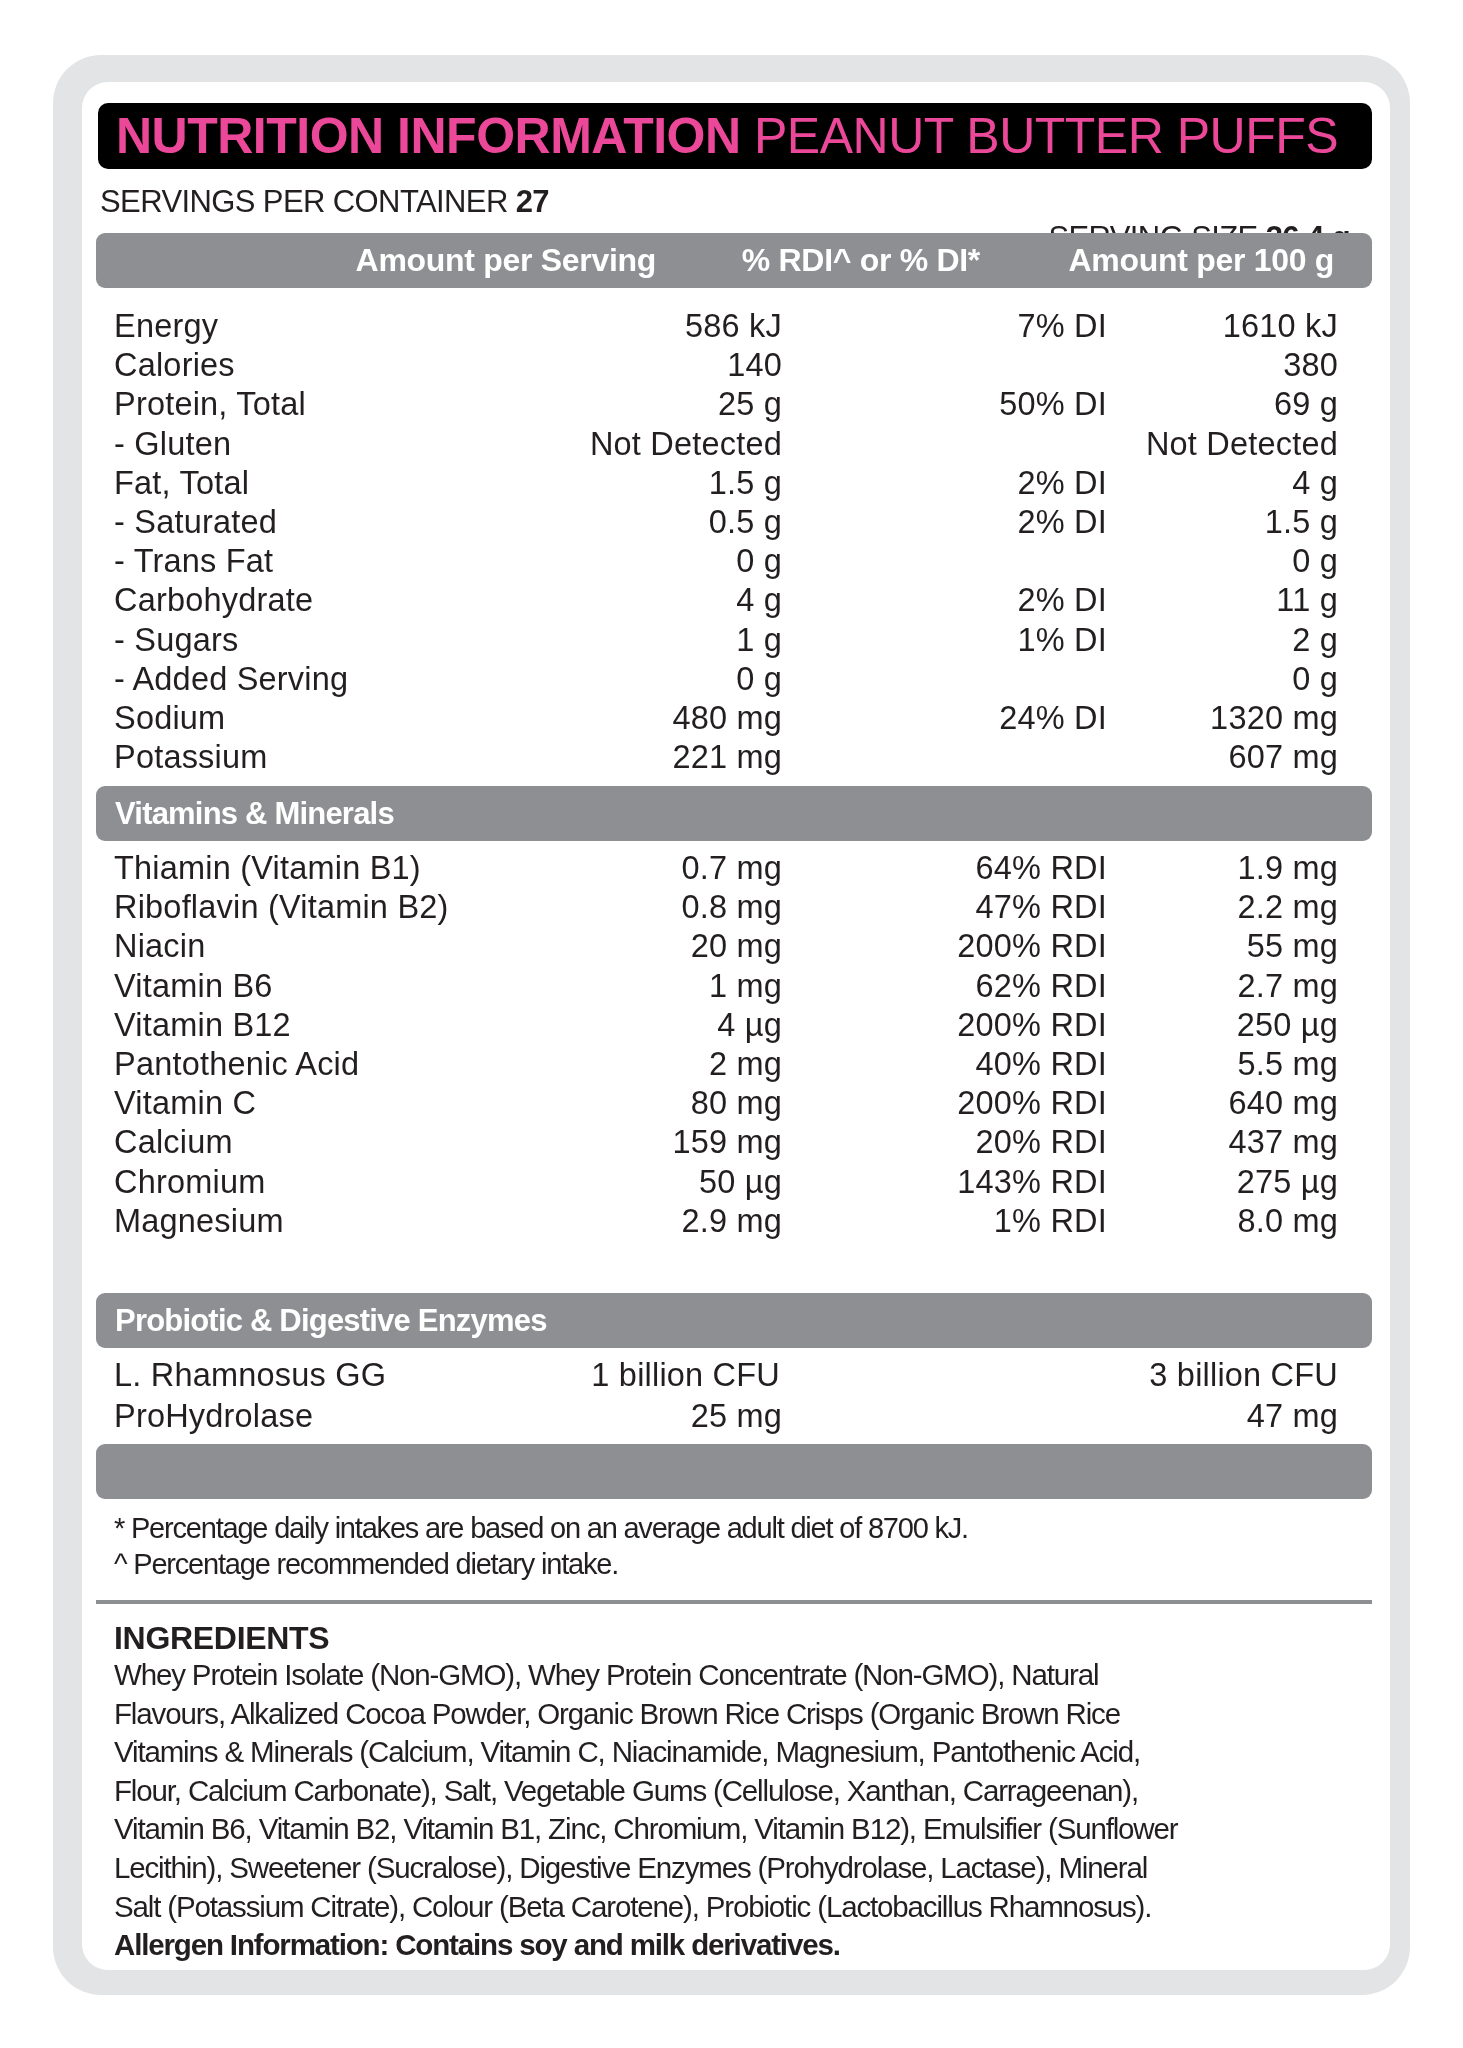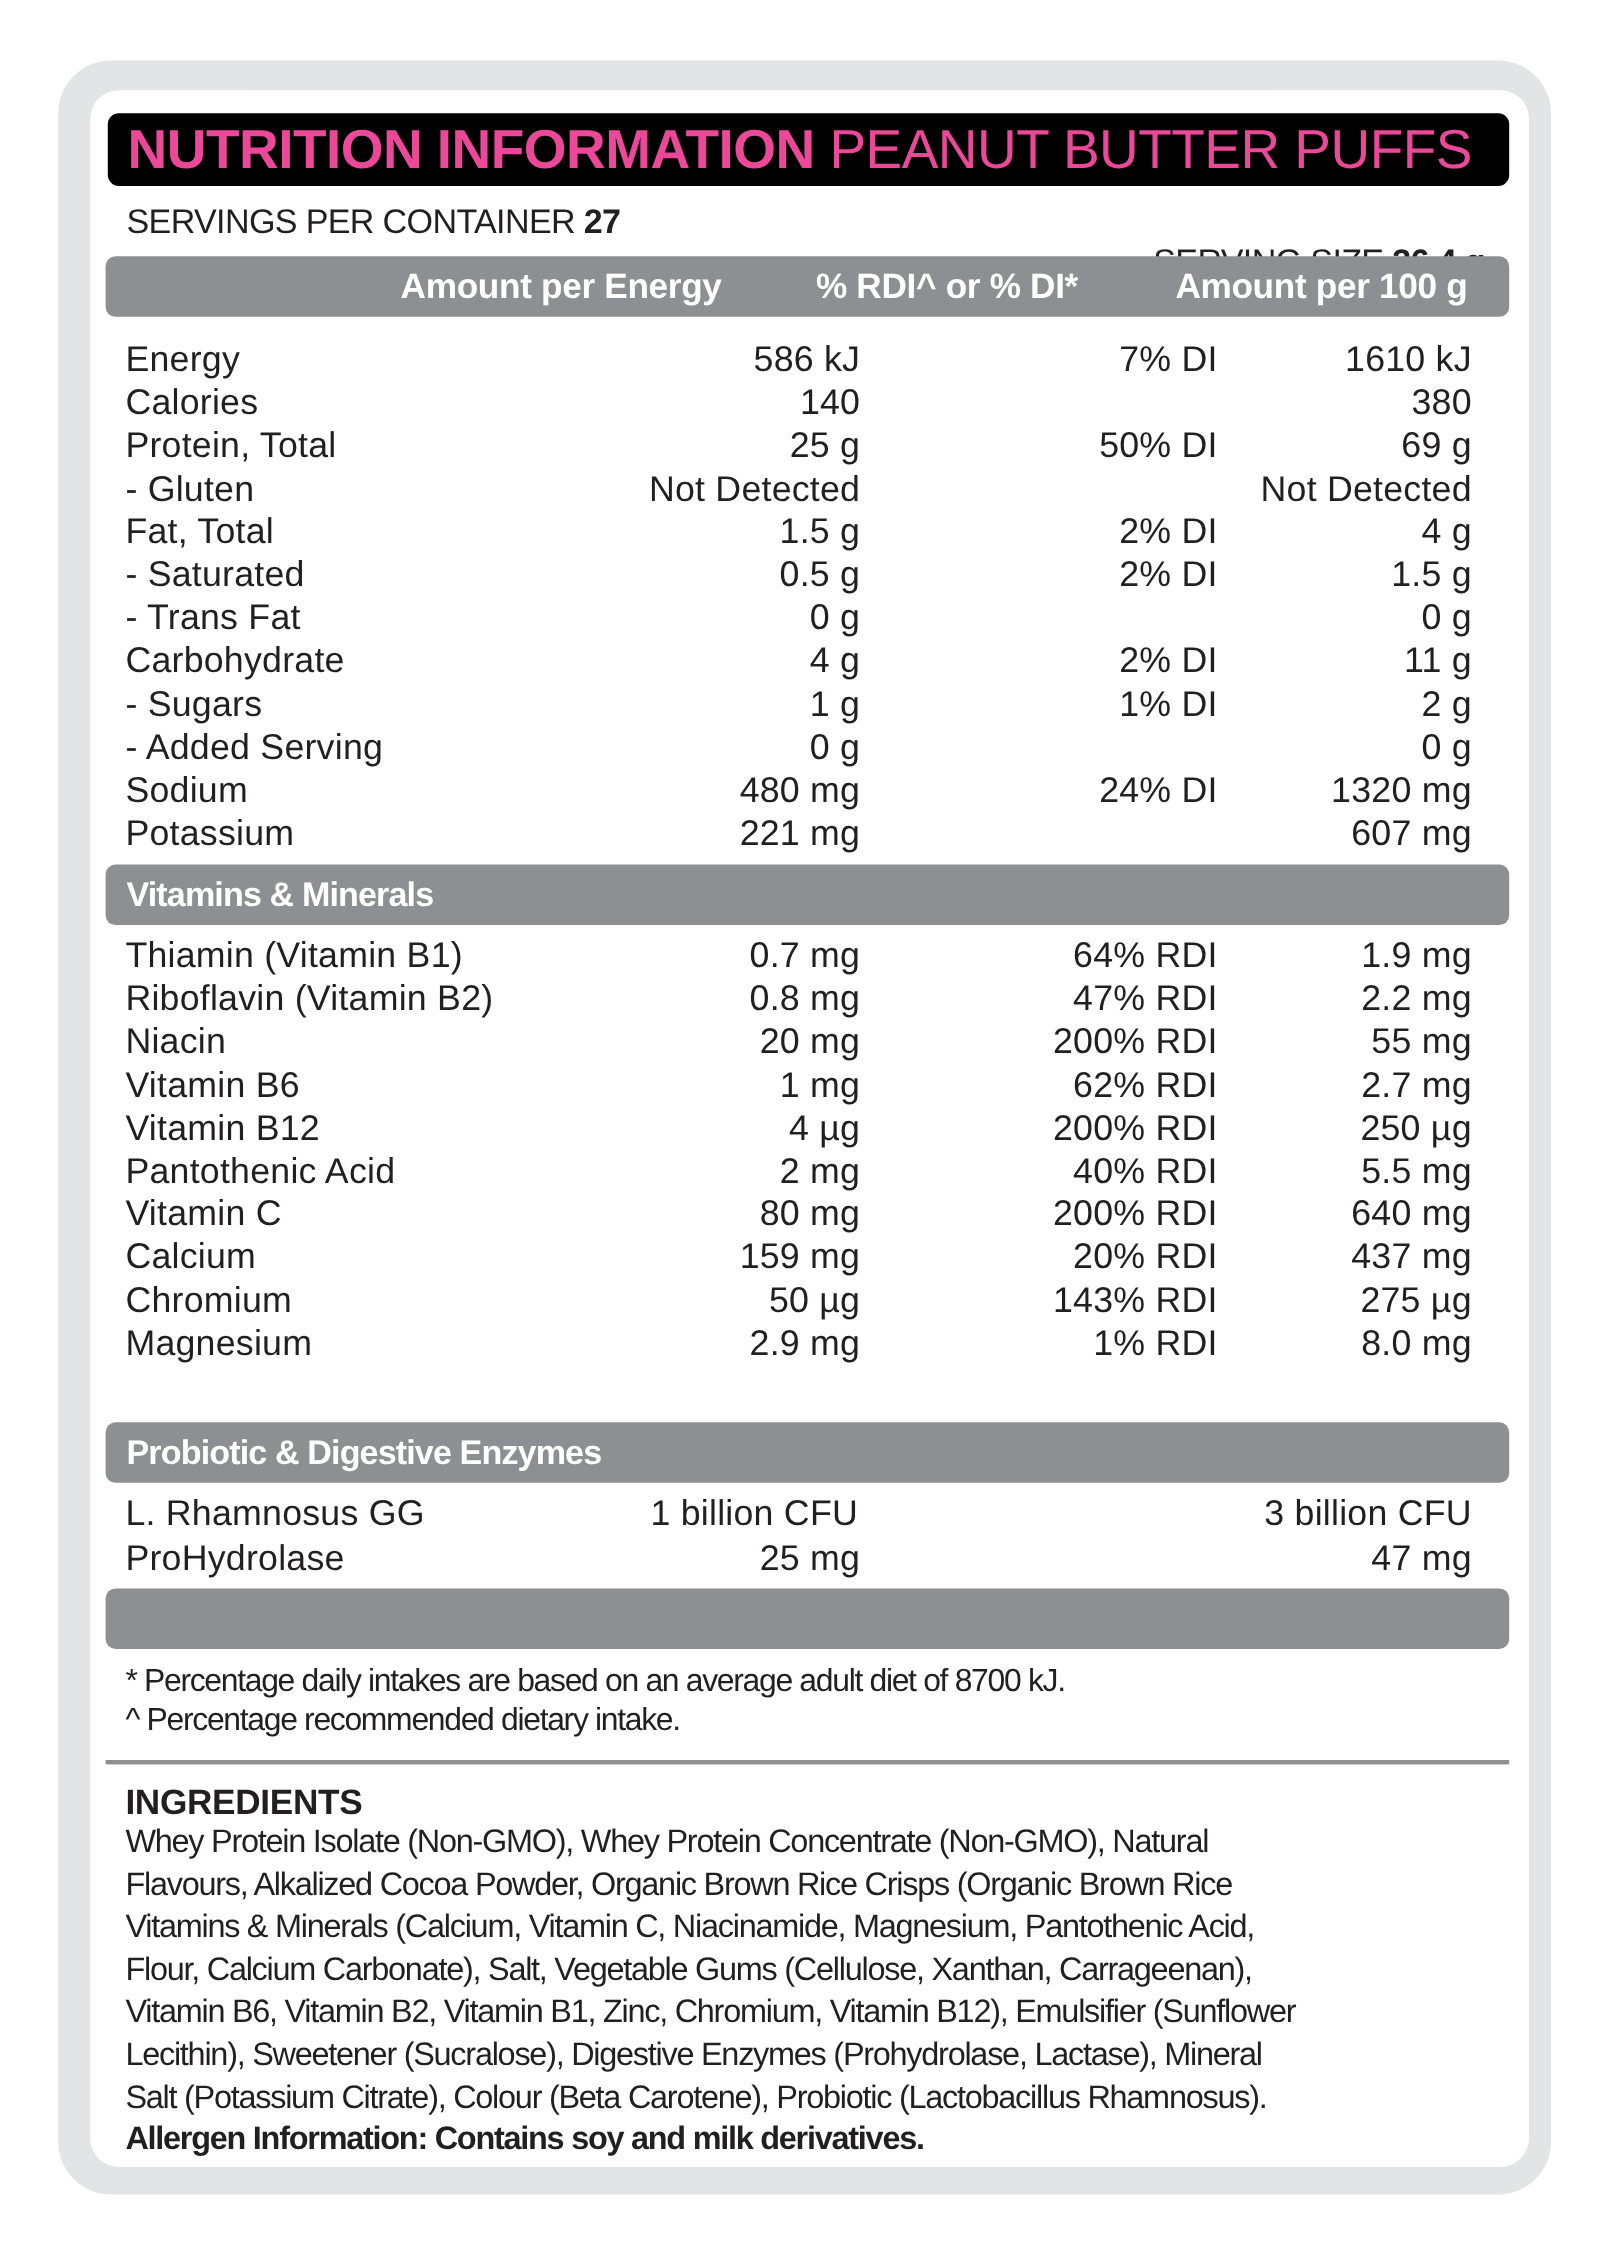--- a/index.html
+++ b/index.html
@@ -10,21 +10,21 @@
   .panel { position:absolute; left:82px; top:82px; width:1308px; height:1888px;
            background:#ffffff; border-radius:26px; }
   .title-bar { position:absolute; left:98px; top:103px; width:1274px; height:66px;
                background:#000; border-radius:10px; color:#ec4899; white-space:nowrap;
                font-size:50px; line-height:66px; padding-left:18px; box-sizing:border-box;
                letter-spacing:-0.5px; }
   .title-bar .bold { font-weight:bold; }
   .title-bar .light { font-weight:normal; }
   .serv-row { position:absolute; left:100px; width:1250px; top:180px; height:44px;
               font-size:31px; line-height:44px; letter-spacing:-0.6px; }
-  .serv-row .left { position:absolute; left:0;margin-left:15px; }
+  .serv-row .left { position:absolute; left:0; }
   .serv-row .right { position:absolute; right:0;margin-top:36px; }
   .serv-row b { font-weight:bold; }
   .gray-bar { position:absolute; left:96px; width:1276px; background:#8e8f92;
               border-radius:9px; color:#fff; font-weight:bold; }
   .hdr-bar { top:233px; height:55px; font-size:32px; line-height:55px; }
   .hdr-bar span { position:absolute; white-space:nowrap; letter-spacing:-0.3px; }
   .sec-bar { height:55px; font-size:31px; line-height:55px; }
   .sec-bar span { position:absolute; left:19px; letter-spacing:-0.8px; }
   .rows { position:absolute; left:114px; width:1222px; }
   .row { position:relative; height:39.2px; font-size:32.5px; line-height:39.2px; white-space:nowrap; letter-spacing:0.2px; }
@@ -52,21 +52,21 @@
   <span class="bold">NUTRITION INFORMATION</span>
   <span class="light">PEANUT BUTTER PUFFS</span>
 </div>
 
 <div class="serv-row">
   <span class="left"><span>SERVINGS PER CONTAINER</span> <b>27</b></span>
   <span class="right"><span>SERVING SIZE</span> <b>36.4 g</b></span>
 </div>
 
 <div class="gray-bar hdr-bar">
-  <span style="right:716px;">Amount per Energy</span>
+  <span style="right:716px;">Amount per Serving</span>
   <span style="right:392px;">% RDI^ or % DI*</span>
   <span style="right:38px;">Amount per 100 g</span>
 </div>
 
 <div class="rows" id="nutrient-rows" style="top:307px;">
     <div class="row">
       <span class="c-name">Energy</span>
       <span class="c-serv">586 kJ</span>
       <span class="c-pct">7% DI</span>
       <span class="c-100">1610 kJ</span>

